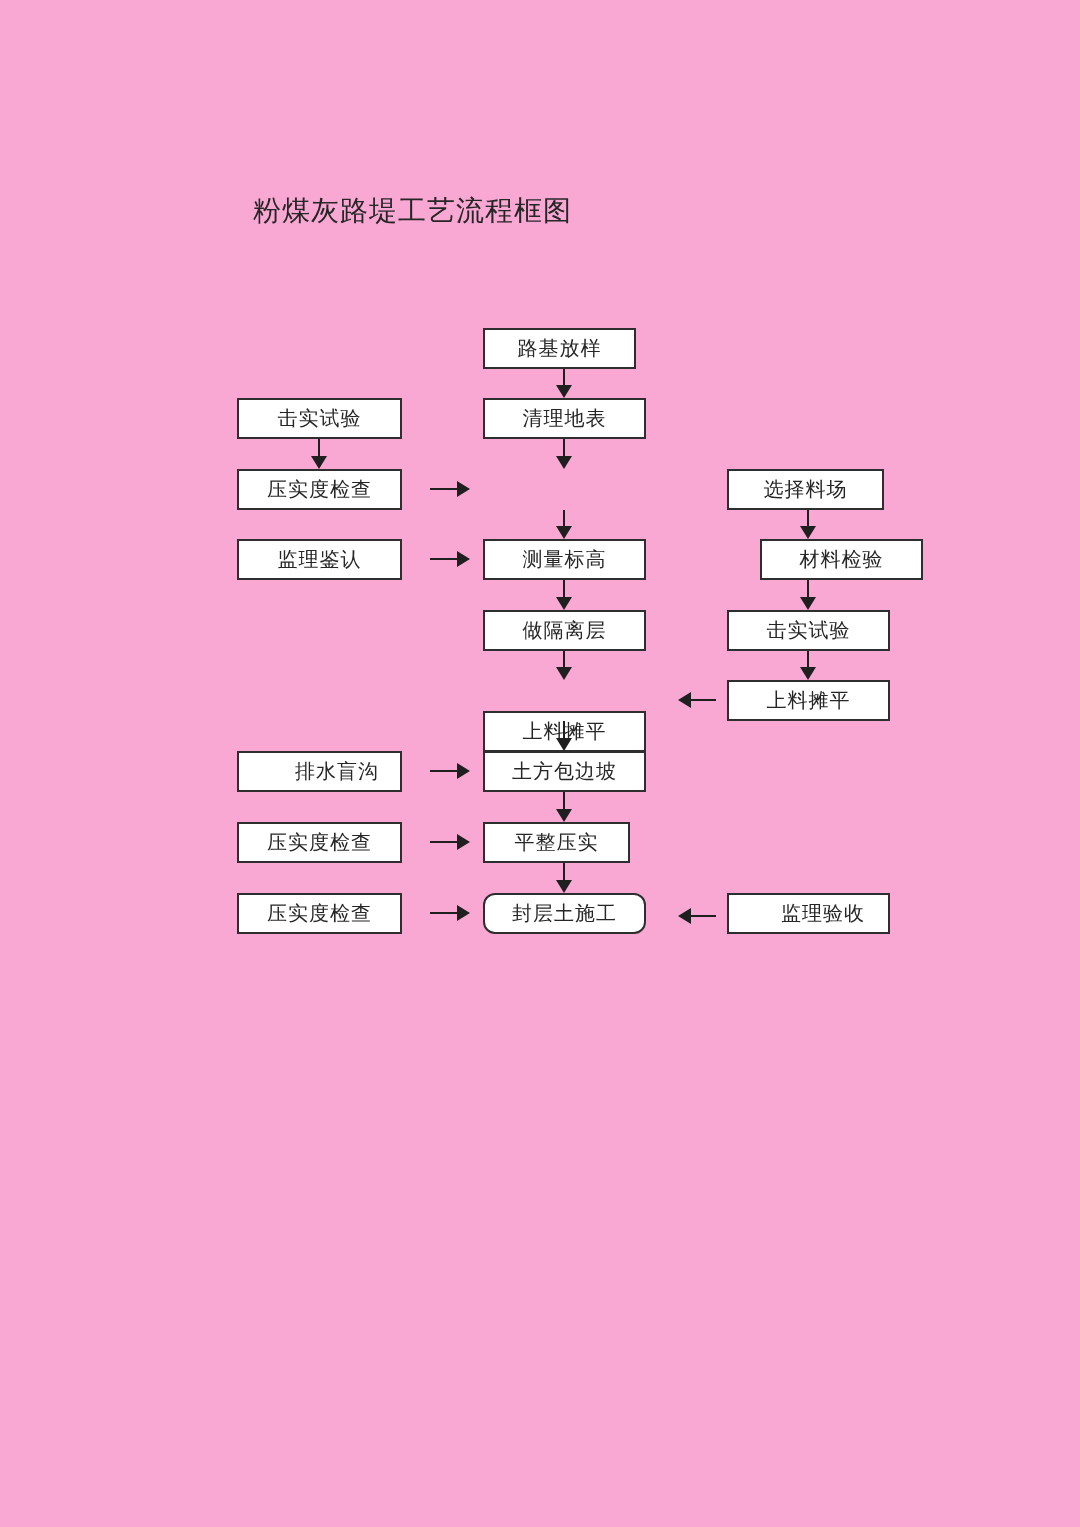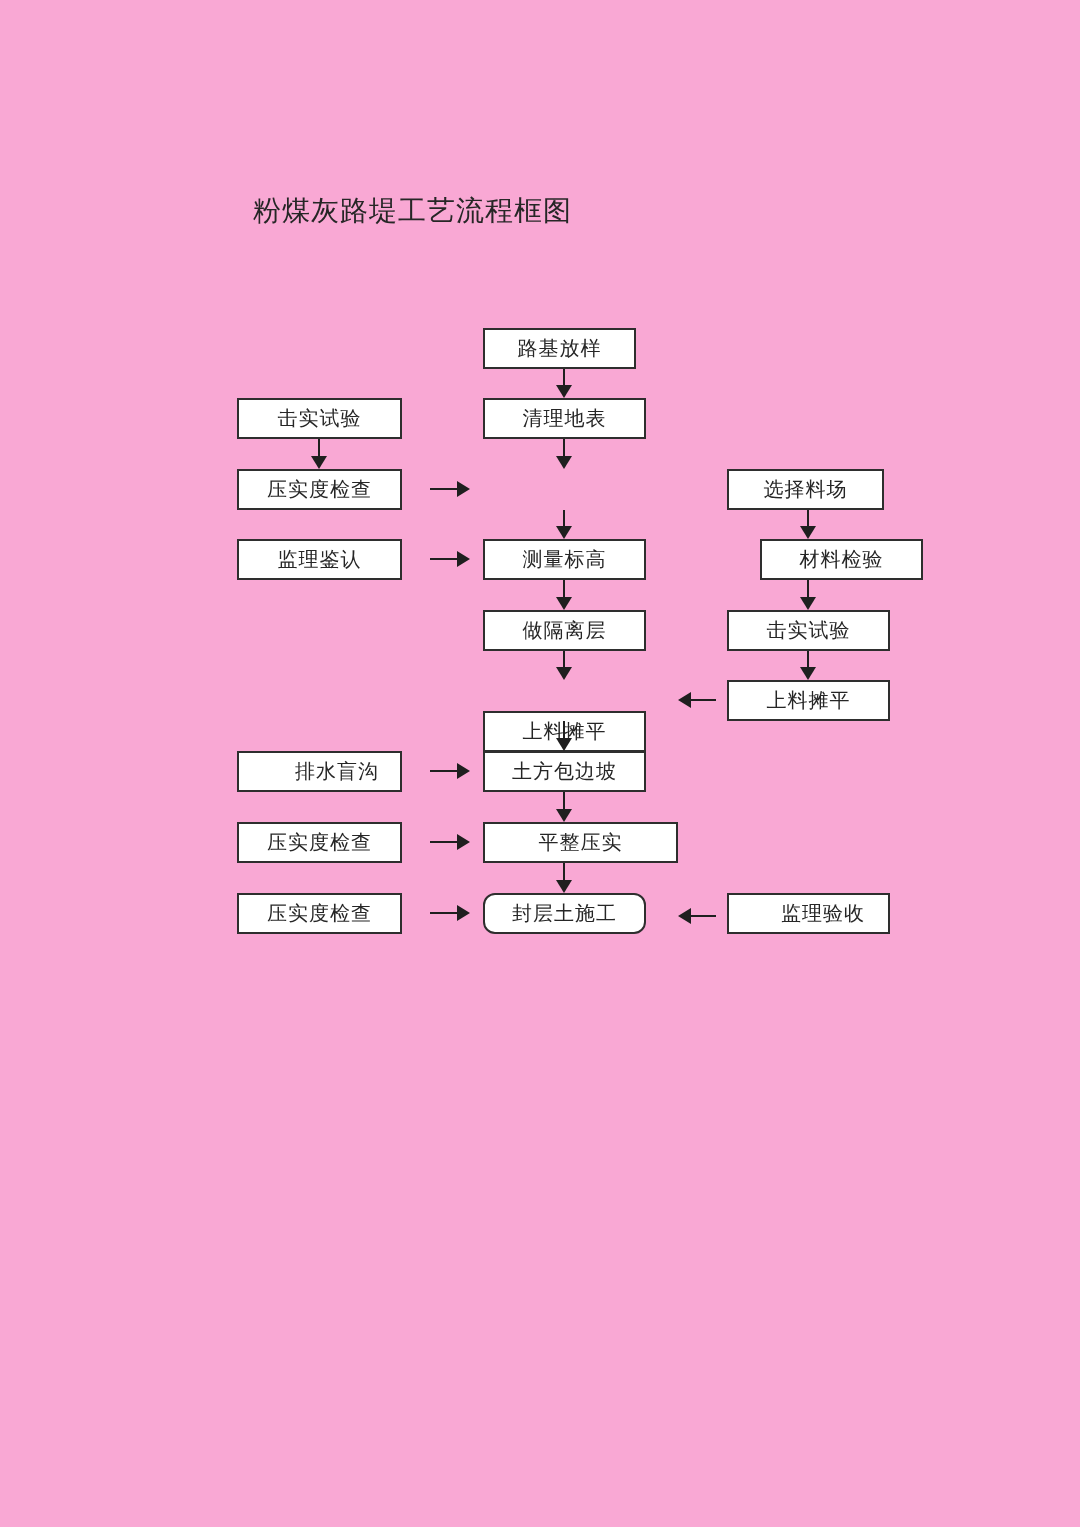--- a/index.html
+++ b/index.html
@@ -86,21 +86,21 @@
   </div>
   <div class="fbox" style="left:483px; top:610px; width:163px;">
     <span>做隔离层</span>
   </div>
   <div class="fbox" style="left:483px; top:680px; width:163px;margin-top:31px;">
     <span>上料摊平</span>
   </div>
   <div class="fbox" style="left:483px; top:751px; width:163px;">
     <span>土方包边坡</span>
   </div>
-  <div class="fbox" style="left:483px; top:822px; width:195px;">
+  <div class="fbox" style="left:483px; top:822px; width:147px;">
     <span>平整压实</span>
   </div>
   <div class="fbox" style="left:483px; top:893px; width:163px;border-radius:12px;">
     <span>封层土施工</span>
   </div>
 
   <div class="fbox" style="left:237px; top:398px; width:165px;">
     <span>击实试验</span>
   </div>
   <div class="fbox" style="left:237px; top:469px; width:165px;">

